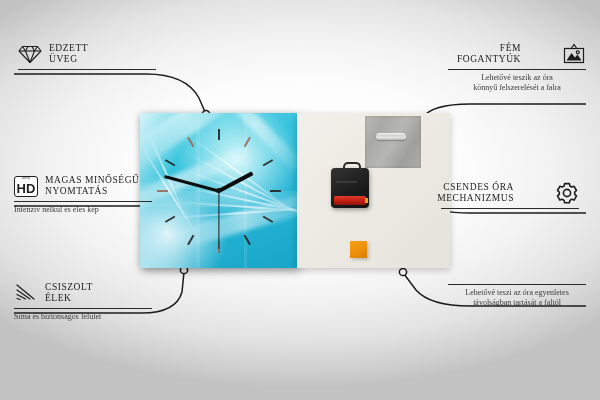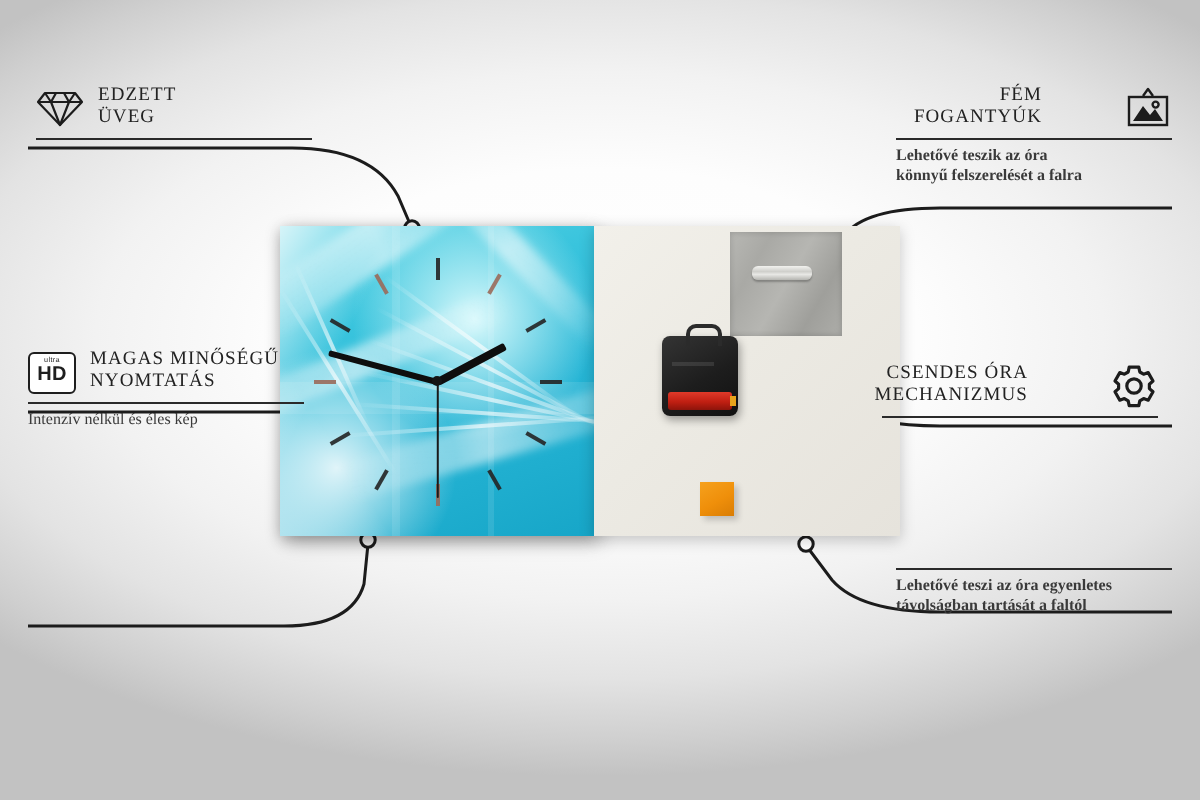--- a/index.html
+++ b/index.html
@@ -205,21 +205,21 @@
     background: #2a2a2a;
     margin-top: 3px;
   }
   .co-sub {
     font-size: 8px;
     color: #3a3a3a;
     line-height: 10px;
     margin-top: 2.5px;
     white-space: pre-line;
   }
-  .callout.right .co-sub { text-align: left; font-weight: bold; }
+  .callout.right .co-sub { text-align: center; }
   .co-icon {
     width: 24px; height: 24px;
     flex: 0 0 24px;
     display: flex;
     align-items: center;
     justify-content: center;
   }
   .co-icon svg { display: block; }
 
   .hd-badge {
@@ -234,21 +234,21 @@
     background: #fff;
   }
   .hd-ultra {
     font-size: 3.6px;
     letter-spacing: .2px;
     color: #1e1e1e;
     font-family: "Liberation Sans", sans-serif;
     margin-bottom: .5px;
   }
   .hd-main {
-    font-size: 10px;
+    font-size: 13px;
     font-weight: bold;
     color: #1e1e1e;
     font-family: "Liberation Sans", sans-serif;
     letter-spacing: .2px;
   }
 
   .connector { position: absolute; left: 0; top: 0; width: 600px; height: 400px; pointer-events: none; }
 </style>
 </head>
 <body>
@@ -374,20 +374,38 @@
           <span class="hd-main">HD</span>
         </span>
       </span>
       <span class="co-title">MAGAS MINŐSÉGŰ
 NYOMTATÁS</span>
     </div>
     <div class="co-rule"></div>
     <div class="co-sub">Intenzív nélkül és éles kép</div>
   </div>
 
+  <div class="callout left" style="left:14px; top:281px; width:138px;">
+    <div class="co-head">
+      <span class="co-icon">
+        <svg width="24" height="20" viewBox="0 0 24 20">
+          <g stroke="#1c1c1c" stroke-width="1.2" stroke-linecap="round">
+            <path d="M3,2 L20,16"></path>
+            <path d="M3,7 L16,16"></path>
+            <path d="M3,11.5 L11.5,16"></path>
+            <path d="M3,15.5 L6,16.5"></path>
+          </g>
+        </svg>
+      </span>
+      <span class="co-title">CSISZOLT
+ÉLEK</span>
+    </div>
+    <div class="co-rule"></div>
+    <div class="co-sub">Sima és biztonságos felület</div>
+  </div>
 
   <div class="callout right" style="left:448px; top:42px; width:138px;">
     <div class="co-head">
       <span class="co-title">FÉM
 FOGANTYÚK</span>
       <span class="co-icon">
         <svg width="24" height="22" viewBox="0 0 24 22">
           <g fill="none" stroke="#1c1c1c" stroke-width="1.2">
             <path d="M9.5,5 L12,1.5 L14.5,5" stroke-linejoin="round"></path>
             <rect x="2.5" y="5.5" width="19" height="14"></rect>

